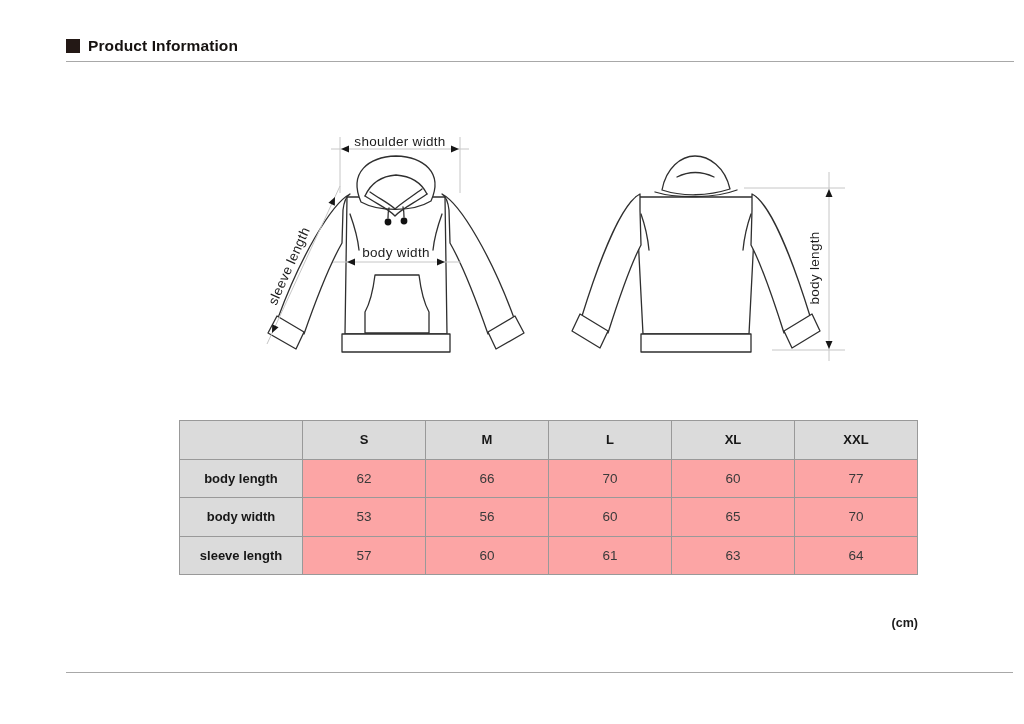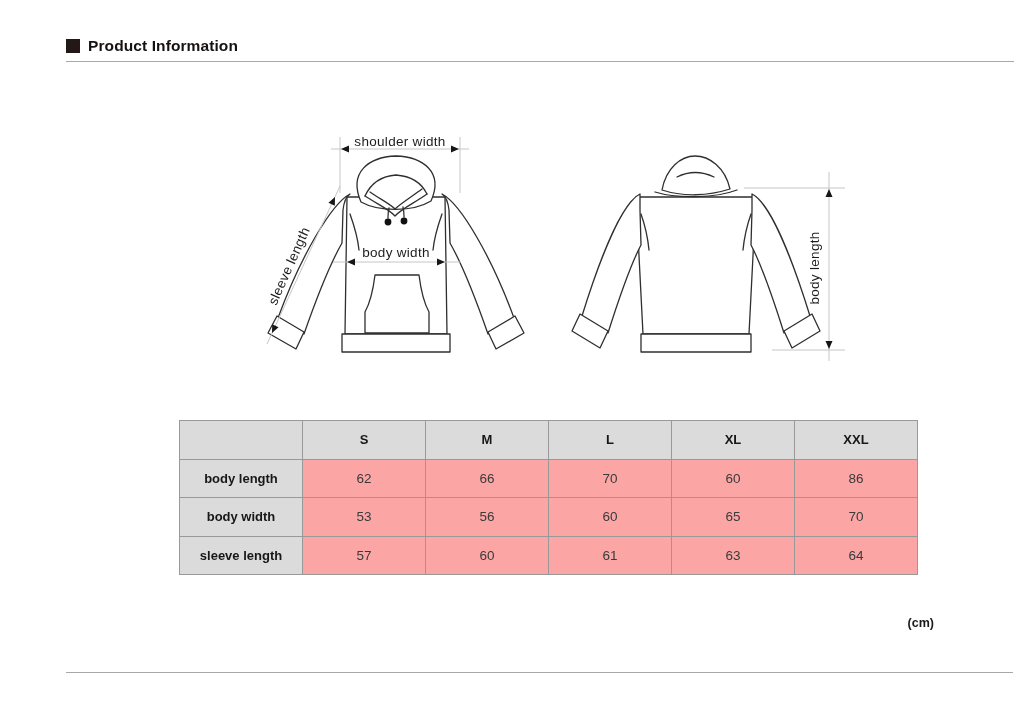--- a/index.html
+++ b/index.html
@@ -37,21 +37,21 @@
   .size-table th,.size-table td{
     border:1px solid var(--table-border,#999);height:37.6px;
     text-align:center;vertical-align:middle;padding:0;
   }
   .size-table th{
     background:var(--table-header-bg,#dbdbdb);
     font-size:13px;font-weight:bold;color:#171717;
   }
   .size-table td{background:#fca5a5;font-size:13.5px;font-weight:normal;color:#3a3a3a;}
   .unit-note{
-    position:absolute;left:16px;top:616px;width:890px;text-align:right;
+    position:absolute;left:0;top:616px;width:890px;text-align:right;
     font-size:12.5px;font-weight:bold;color:#1a1a1a;
   }
   
   .art{stroke:var(--line-art,#2f2f2f);stroke-width:1.3;fill:#fff;stroke-linejoin:round;stroke-linecap:round;}
   .art.open{fill:none;}
   .dot{fill:#111;stroke:none;}
   .dim{stroke:var(--dimension-line,#c6c6c6);stroke-width:1;fill:none;}
   .ah{fill:#161616;stroke:none;}
 </style>
 </head>
@@ -139,21 +139,21 @@
       <th>L</th>
       <th>XL</th>
       <th>XXL</th>
     </tr>
     <tr>
       <th>body length</th>
       <td>62</td>
       <td>66</td>
       <td>70</td>
       <td>60</td>
-      <td>86</td>
+      <td>77</td>
     </tr>
     <tr>
       <th>body width</th>
       <td>53</td>
       <td>56</td>
       <td>60</td>
       <td>65</td>
       <td>70</td>
     </tr>
     <tr>

